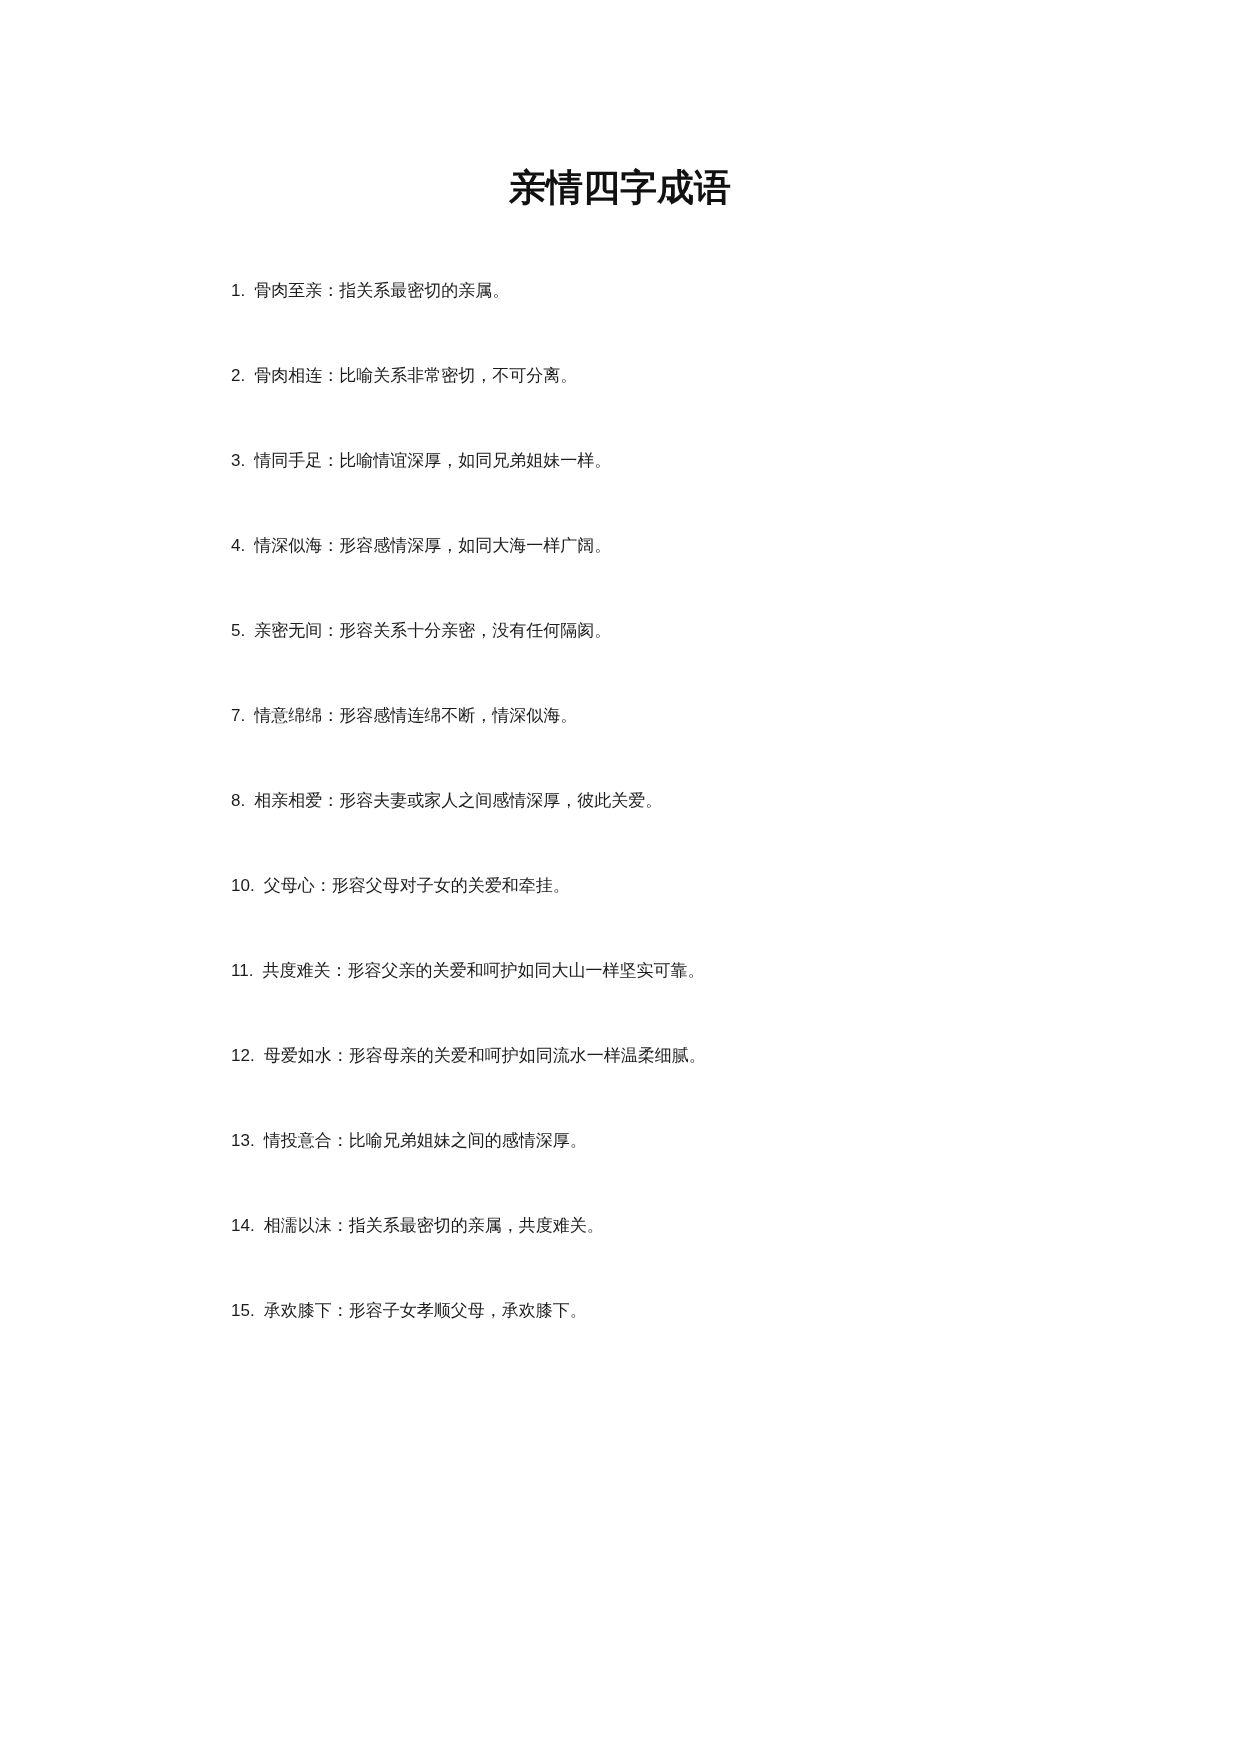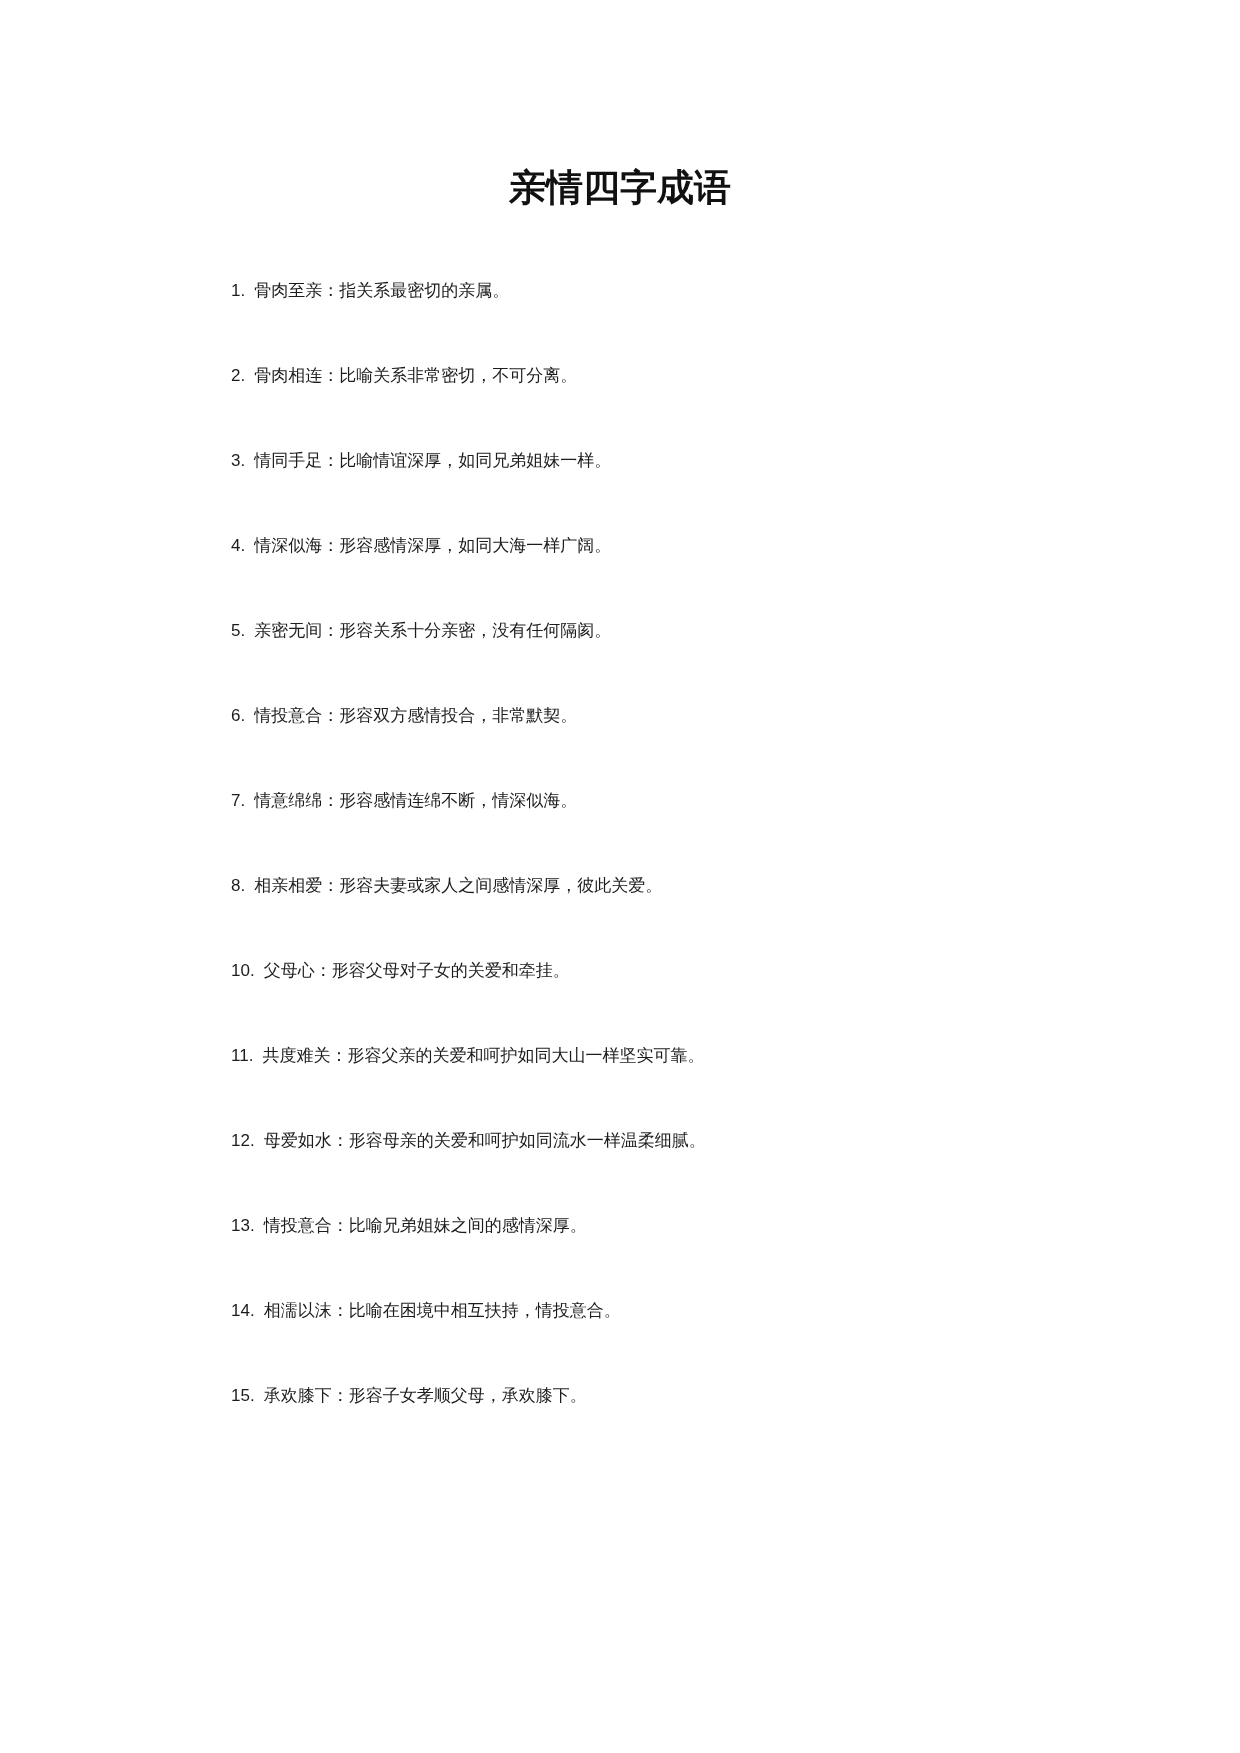--- a/index.html
+++ b/index.html
@@ -58,32 +58,31 @@
   <li class="idiom-item"><span class="num">1.</span><span class="idiom">骨肉至亲</span><span class="sep">：</span><span class="def">指关系最密切的亲属。</span></li>
 
   <li class="idiom-item"><span class="num">2.</span><span class="idiom">骨肉相连</span><span class="sep">：</span><span class="def">比喻关系非常密切，不可分离。</span></li>
 
   <li class="idiom-item"><span class="num">3.</span><span class="idiom">情同手足</span><span class="sep">：</span><span class="def">比喻情谊深厚，如同兄弟姐妹一样。</span></li>
 
   <li class="idiom-item"><span class="num">4.</span><span class="idiom">情深似海</span><span class="sep">：</span><span class="def">形容感情深厚，如同大海一样广阔。</span></li>
 
   <li class="idiom-item"><span class="num">5.</span><span class="idiom">亲密无间</span><span class="sep">：</span><span class="def">形容关系十分亲密，没有任何隔阂。</span></li>
 
-  <li class="idiom-item"><span class="num">6.</span><span class="idiom">情投意合</span><span class="sep">：</span><span class="def">形容双方感情投合，非常默契。</span></li>
 
   <li class="idiom-item"><span class="num">7.</span><span class="idiom">情意绵绵</span><span class="sep">：</span><span class="def">形容感情连绵不断，情深似海。</span></li>
 
   <li class="idiom-item"><span class="num">8.</span><span class="idiom">相亲相爱</span><span class="sep">：</span><span class="def">形容夫妻或家人之间感情深厚，彼此关爱。</span></li>
 
 
   <li class="idiom-item"><span class="num">10.</span><span class="idiom">父母心</span><span class="sep">：</span><span class="def">形容父母对子女的关爱和牵挂。</span></li>
 
   <li class="idiom-item"><span class="num">11.</span><span class="idiom">共度难关</span><span class="sep">：</span><span class="def">形容父亲的关爱和呵护如同大山一样坚实可靠。</span></li>
 
   <li class="idiom-item"><span class="num">12.</span><span class="idiom">母爱如水</span><span class="sep">：</span><span class="def">形容母亲的关爱和呵护如同流水一样温柔细腻。</span></li>
 
   <li class="idiom-item"><span class="num">13.</span><span class="idiom">情投意合</span><span class="sep">：</span><span class="def">比喻兄弟姐妹之间的感情深厚。</span></li>
 
-  <li class="idiom-item"><span class="num">14.</span><span class="idiom">相濡以沫</span><span class="sep">：</span><span class="def">比喻在困境中相互扶持，情投意合。</span></li>
+  <li class="idiom-item"><span class="num">14.</span><span class="idiom">相濡以沫</span><span class="sep">：</span><span class="def">指关系最密切的亲属，共度难关。</span></li>
 
   <li class="idiom-item"><span class="num">15.</span><span class="idiom">承欢膝下</span><span class="sep">：</span><span class="def">形容子女孝顺父母，承欢膝下。</span></li>
 </ol>
 </div>
 
 </body></html>

